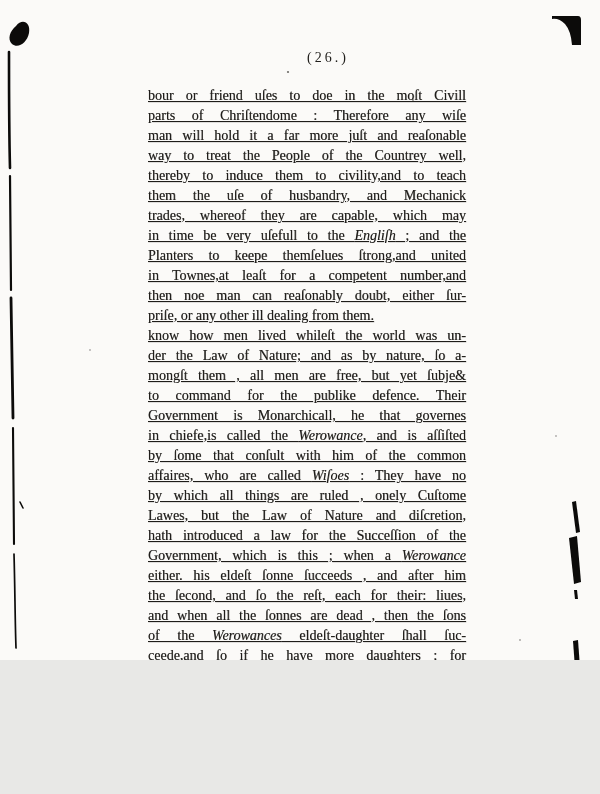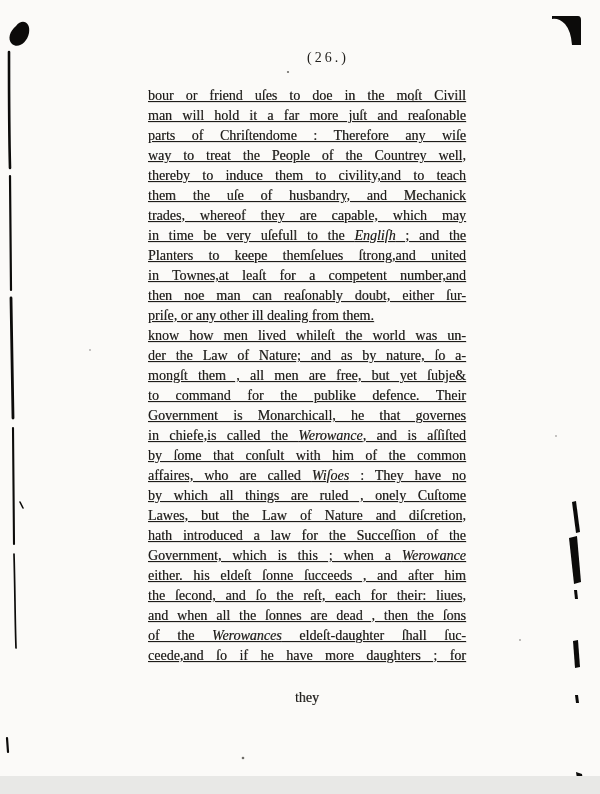--- a/index.html
+++ b/index.html
@@ -3,21 +3,21 @@
 <meta charset="utf-8">
 <style>
   :root{
     --ink:#1f1d1a;
     --paper:#fbfaf8;
     --mark:#0c0b0a;
   }
   html,body{margin:0;padding:0;background:#e8e8e6;}
   .page{
     position:relative;
-    width:600px;height:776px;
+    width:600px;height:660px;
     background:var(--paper);
     overflow:hidden;
     font-family:"Liberation Serif", serif;
     color:var(--ink);
   }
   .artifact-svg{
     position:absolute;inset:0;width:600px;height:794px;
     pointer-events:none;
   }
   .pagenum{
@@ -90,22 +90,22 @@
       <circle cx="520" cy="640" r="0.9" opacity="0.45"></circle>
       <circle cx="556" cy="436" r="0.9" opacity="0.4"></circle>
       <circle cx="90" cy="350" r="0.9" opacity="0.4"></circle>
     </g>
   </svg>
 
   <div class="pagenum">(26.)</div>
 
   <div class="textblock">
       <div class="line"><span>bour or friend uſes to doe in the moſt Civill</span></div>
+      <div class="line"><span>parts of Chriſtendome : Therefore any wiſe</span></div>
       <div class="line"><span>man will hold it a far more juſt and reaſonable</span></div>
-      <div class="line"><span>parts of Chriſtendome : Therefore any wiſe</span></div>
       <div class="line"><span>way to treat the People of the Countrey well,</span></div>
       <div class="line"><span>thereby to induce them to civility,and to teach</span></div>
       <div class="line"><span>them the uſe of husbandry, and Mechanick</span></div>
       <div class="line"><span>trades, whereof they are capable, which may</span></div>
       <div class="line"><span>in time be very uſefull to the </span><span class="it">Engliſh</span><span> ; and the</span></div>
       <div class="line"><span>Planters to keepe themſelues ſtrong,and united</span></div>
       <div class="line"><span>in Townes,at leaſt for a competent number,and</span></div>
       <div class="line"><span>then noe man can reaſonably doubt, either ſur-</span></div>
       <div class="line short"><span>priſe, or any other ill dealing from them.</span></div>
       <div class="line"><span>know how men lived whileſt the world was un-</span></div>

